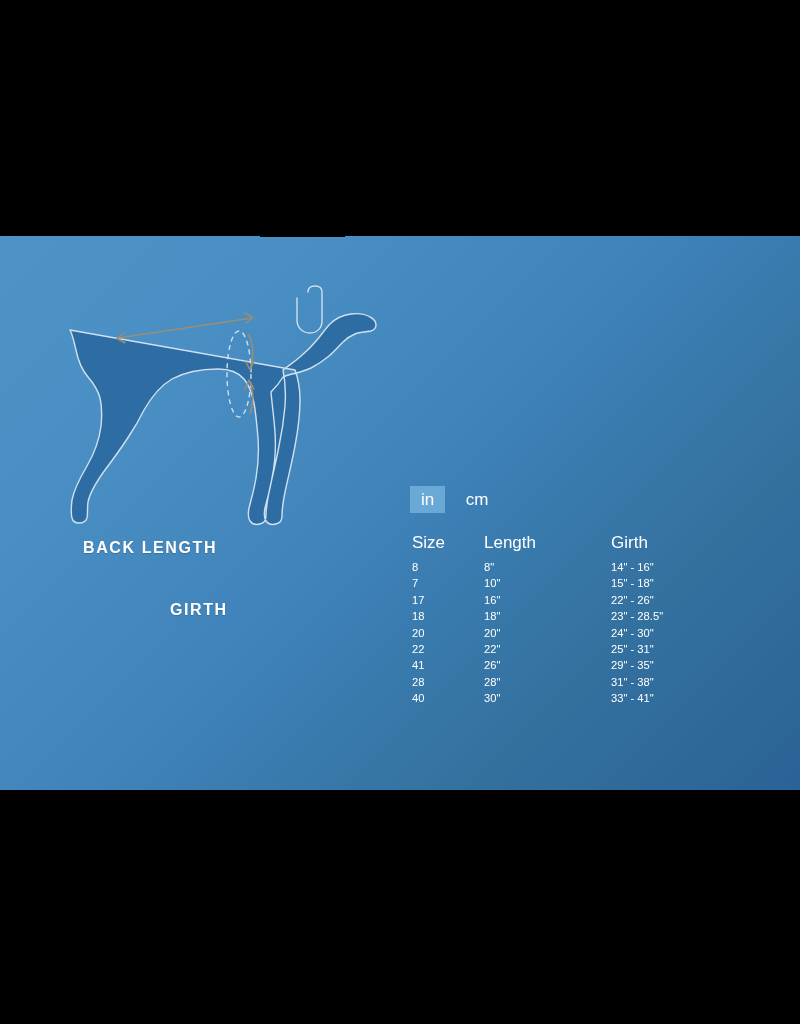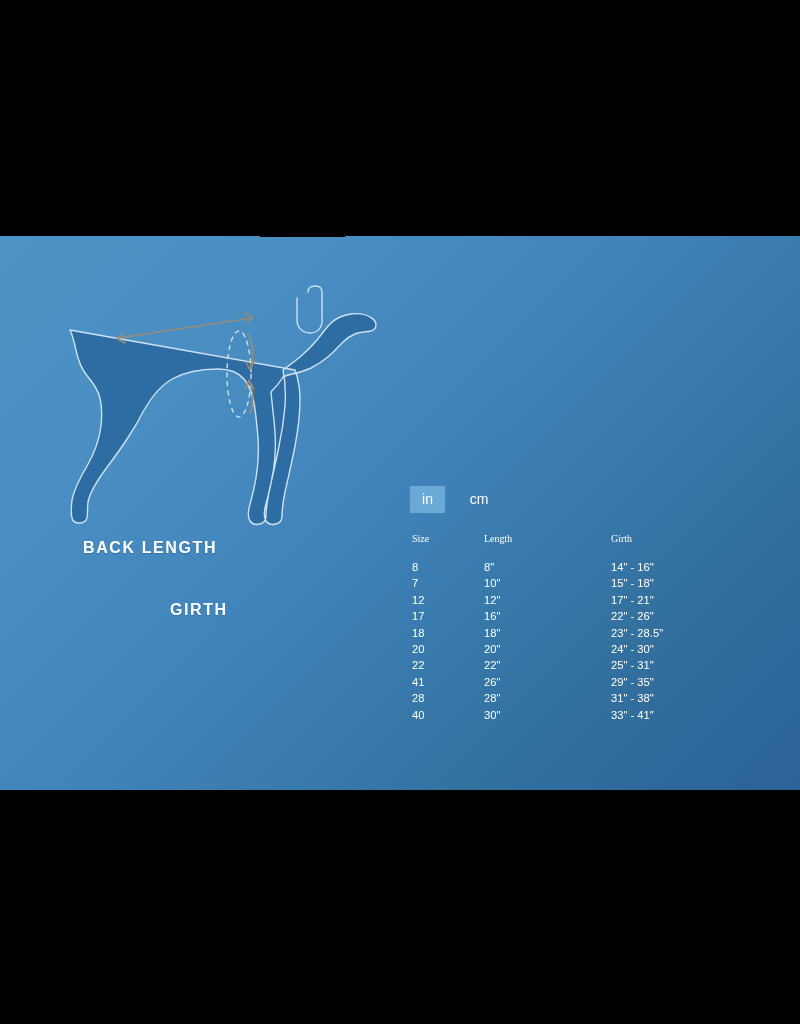--- a/index.html
+++ b/index.html
@@ -24,29 +24,29 @@
     position:absolute;color:#ffffff;font-weight:bold;letter-spacing:1.6px;
     font-size:16px;text-shadow:0 1px 1px rgba(0,0,0,.18);
   }
   #lbl-back{left:83px;top:303px;}
   #lbl-girth{left:170px;top:365px;}
 
   
   #units{position:absolute;left:410px;top:250px;height:28px;}
   .unit{
     display:inline-block;width:35px;height:27px;line-height:27px;text-align:center;
-    font-size:14px;color:#ffffff;vertical-align:top;
+    font-size:17px;color:#ffffff;vertical-align:top;
   }
   .unit.active{background:#6aa9d6;}
   .unit.inactive{background:transparent;margin-left:4px;text-align:right;}
 
   
   #sizetable{position:absolute;left:412px;top:297px;width:330px;}
   .trow{position:relative;height:16.4px;}
-  .th{font-size:10px;color:#ffffff;position:absolute;top:0;font-family:Liberation Serif, serif;}
+  .th{font-size:17px;color:#ffffff;position:absolute;top:0;}
   .td{font-size:11.2px;color:#ffffff;position:absolute;top:0;}
   .c-size{left:0px;}
   .c-len{left:72px;}
   .c-girth{left:199px;}
   #headrow{height:28px;}
 </style>
 </head>
 <body>
 
 <div id="stage">
@@ -210,25 +210,20 @@
             <span class="td c-size">8</span>
             <span class="td c-len">8"</span>
             <span class="td c-girth">14" - 16"</span>
           </div>
           <div class="trow">
             <span class="td c-size">7</span>
             <span class="td c-len">10"</span>
             <span class="td c-girth">15" - 18"</span>
           </div>
           <div class="trow">
-            <span class="td c-size">12</span>
-            <span class="td c-len">12"</span>
-            <span class="td c-girth">17" - 21"</span>
-          </div>
-          <div class="trow">
             <span class="td c-size">17</span>
             <span class="td c-len">16"</span>
             <span class="td c-girth">22" - 26"</span>
           </div>
           <div class="trow">
             <span class="td c-size">18</span>
             <span class="td c-len">18"</span>
             <span class="td c-girth">23" - 28.5"</span>
           </div>
           <div class="trow">

